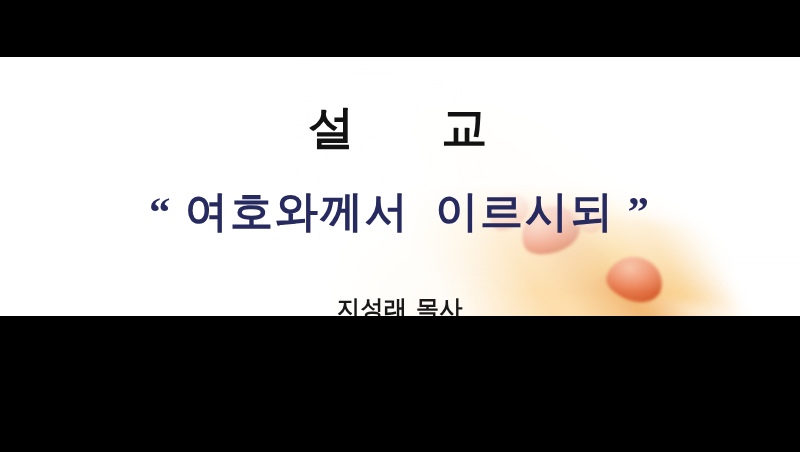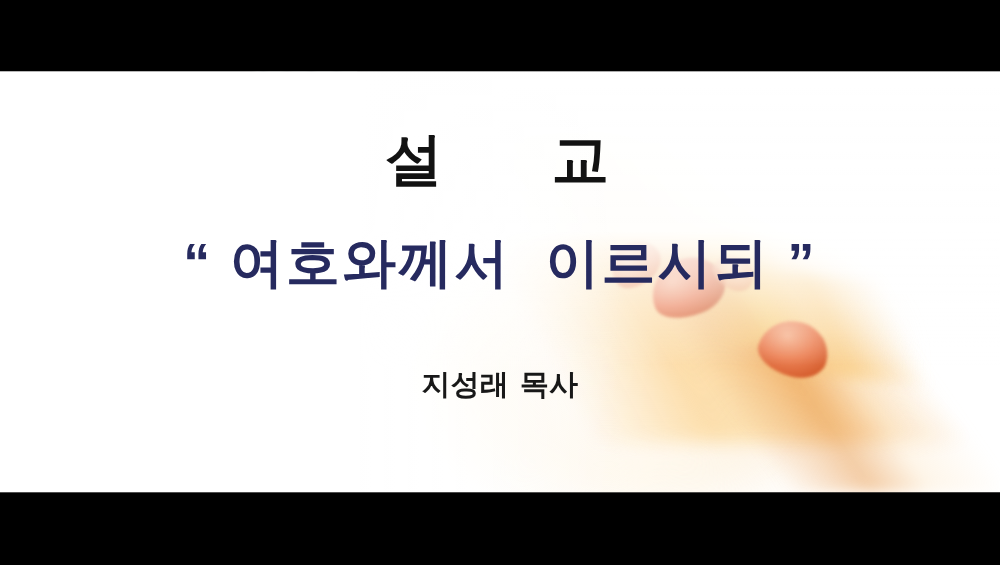--- a/index.html
+++ b/index.html
@@ -8,21 +8,21 @@
     padding: 0;
     background: #000;
   }
   body {
     font-family: "Liberation Sans", "DejaVu Sans", sans-serif;
   }
 
   #video-frame {
     position: relative;
     width: 800px;
-    height: 452px;
+    height: 316px;
     background: #000000;
     overflow: hidden;
   }
 
   
   .letterbox {
     position: absolute;
     left: 0;
     width: 800px;
     background: #000000;
@@ -287,21 +287,21 @@
     line-height: 1;
     white-space: pre;
   }
 
   #sermon-scripture {
     position: absolute;
     left: 0;
     top: 133px;
     width: 800px;
     text-align: center;
-    font-family: Liberation Sans, sans-serif;
+    font-family: Liberation Serif, serif;
     font-size: 43px;
     font-weight: 700;
     color: #262a5f;
     letter-spacing: 0.045em;
     line-height: 1;
     white-space: pre;
   }
 
   #sermon-speaker {
     position: absolute;

